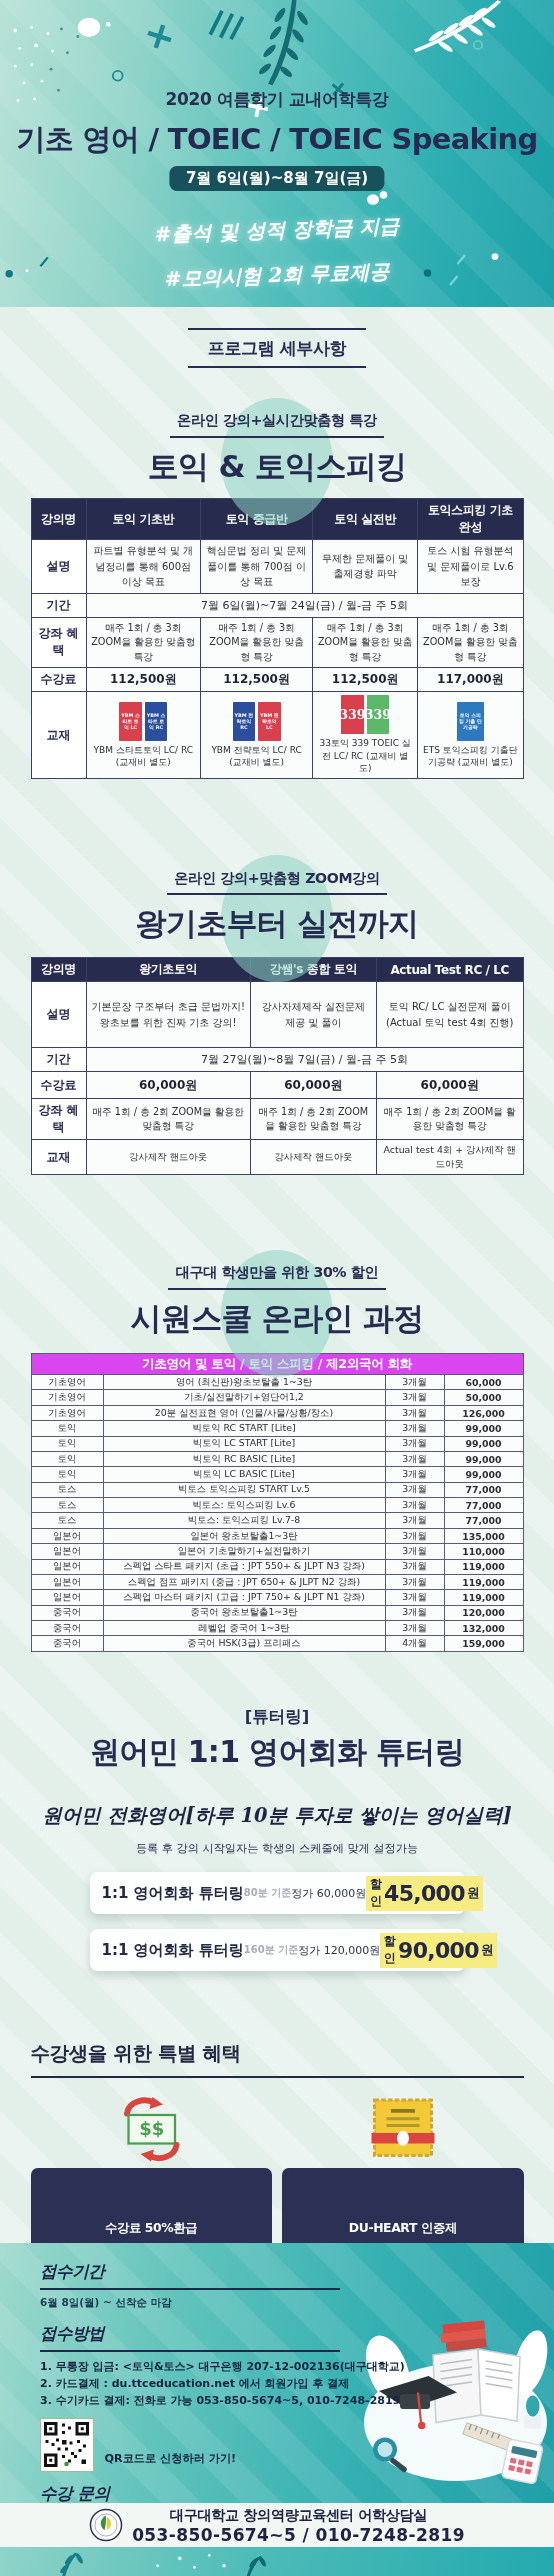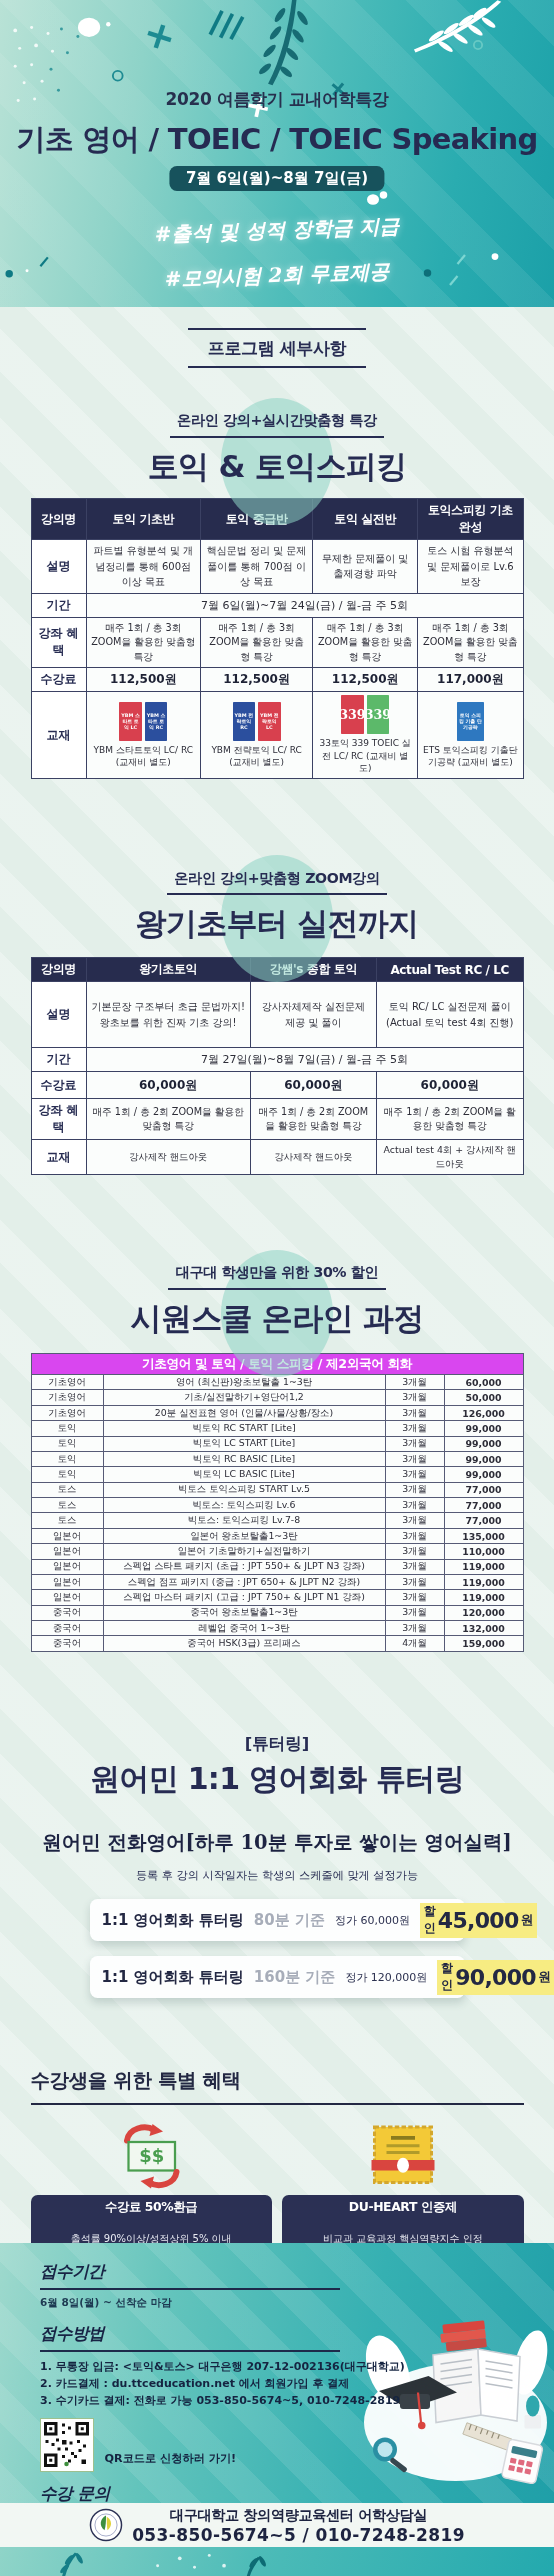--- a/index.html
+++ b/index.html
@@ -58,41 +58,41 @@
   table.siwon th, table.siwon td { border:0.7px solid #565b76; text-align:center; vertical-align:middle; }
   table.siwon tr.shead th { background:#d946ef; color:#ffffff; font-size:12.7px; font-weight:bold; height:21px; letter-spacing:-0.4px; }
   table.siwon td { height:15px; font-size:9.4px; color:#2d2d38; padding:0.7px 3px; }
   td.s-cat { width:72px; } td.s-course { width:282px; font-size:9.7px; } td.s-dur { width:59px; }
   td.s-price { width:79px; font-size:11.2px; font-weight:bold; color:#14181f; }
 
   
   .tut { text-align:center; }
   .tut-tag { font-size:16.5px; font-weight:bold; color:#272c52; }
   .tut-title { font-size:30px; font-weight:bold; color:#262b52; letter-spacing:-0.7px; margin-top:4.5px; position:relative; }
-  .tut-hand { font-size:19.5px; font-weight:bold; font-family:"DejaVu Serif", serif; color:#1d2342; margin-top:28.5px; }
+  .tut-hand { font-size:19.5px; font-weight:bold; font-style:italic; font-family:"DejaVu Serif", serif; color:#1d2342; margin-top:28.5px; }
   .tut-note { font-size:11.2px; color:#272c52; margin-top:12px; }
   .tut-card { width:375px; height:42px; margin:0 auto; background:#fdfefe; border-radius:7.5px;
-    box-shadow:0 4.5px 9px rgba(40,70,70,0.18); display:flex; align-items:center; padding:0 12px; gap:10px; }
+    box-shadow:0 4.5px 9px rgba(40,70,70,0.18); display:flex; align-items:center; padding:0 12px; gap:0; }
   .tc-name { font-size:15px; font-weight:bold; color:#232843; white-space:nowrap; }
-  .tc-badge { font-size:15px; font-weight:bold; color:#a7adb9; text-shadow:0.7px 0.7px 0 #ffffff; white-space:nowrap; }
+  .tc-badge { font-size:10px; font-weight:bold; color:#a7adb9; text-shadow:0.7px 0.7px 0 #ffffff; white-space:nowrap; }
   .tc-orig { font-size:11px; color:#2c3150; margin-left:auto; white-space:nowrap; }
   .tc-hl { background:#f7ec82; display:flex; align-items:center; padding:0.7px 3.7px; gap:2.2px; }
   .tc-hl-label { font-size:12px; font-weight:bold; color:#232843; }
   .tc-hl-price { font-size:22px; font-weight:bold; color:#232843; letter-spacing:-0.7px; }
   .tc-hl-won { font-size:12.7px; font-weight:bold; color:#232843; }
 
   
   .benefits { width:493px; margin:0 auto; }
   .b-title { font-size:19.5px; font-weight:bold; color:#232843; letter-spacing:-0.4px;
     border-bottom:2.2px solid #232843; padding-bottom:9px; }
   .b-grid { display:grid; grid-template-columns:1fr 1fr; column-gap:10.5px; row-gap:12px; margin-top:13.5px; }
   .b-item { display:flex; flex-direction:column; align-items:center; }
   .b-icon { height:76px; display:flex; align-items:center; justify-content:center; }
   .pill { width:100%; background:#2b3054; border-radius:6.7px; color:#ffffff; text-align:center; padding:4.5px 3px; }
-  .pill-title { font-size:12.4px; font-weight:bold; letter-spacing:-0.4px; }
+  .pill-title { font-size:12.4px; font-weight:bold; letter-spacing:-0.4px;margin-top:48px; }
   .pill-sub { font-size:10px; margin-top:16px; color:#e8eaf2; }
   .pill.one { display:flex; align-items:center; justify-content:center; min-height:34px; font-size:11.6px; font-weight:bold; letter-spacing:-0.4px; }
 
   
   .footer-teal { position:relative; height:260px;
     background: linear-gradient(100deg, #9ed9cd 0%, #63c4bc 30%, #35b0b2 65%, #1f9fa8 100%); overflow:hidden; }
   .footer-teal::before { content:""; position:absolute; inset:0;
     background: repeating-linear-gradient(45deg, rgba(255,255,255,0.10) 0 28.5px, rgba(255,255,255,0) 28.5px 57px); }
   .ft-inner { position:absolute; left:40px; top:18px; width:315px; }
   .ft-heading { font-size:16.5px; font-weight:bold; font-style:italic; font-family:"DejaVu Serif", serif; color:#182445; letter-spacing:-0.4px; }
@@ -484,21 +484,21 @@
           </tr>
       <tr>
             <td class="s-cat">중국어</td>
             <td class="s-course">중국어 HSK(3급) 프리패스</td>
             <td class="s-dur">4개월</td>
             <td class="s-price">159,000</td>
           </tr>
     </tbody>
       </table>
 
-    <div class="tut" style="margin-top:81px">
+    <div class="tut" style="margin-top:54px">
       <div class="tut-tag">[튜터링]</div>
       <div class="tut-title">원어민 1:1 영어회화 튜터링</div>
       <div class="tut-hand">원어민 전화영어[하루 10분 투자로 쌓이는 영어실력]</div>
       <div class="tut-note">등록 후 강의 시작일자는 학생의 스케줄에 맞게 설정가능</div>
 
       <div class="tut-card" style="margin-top:16.5px">
         <span class="tc-name">1:1 영어회화 튜터링</span>
         <span class="tc-badge">80분 기준</span>
         <span class="tc-orig">정가 60,000원</span>
         <span class="tc-hl">

